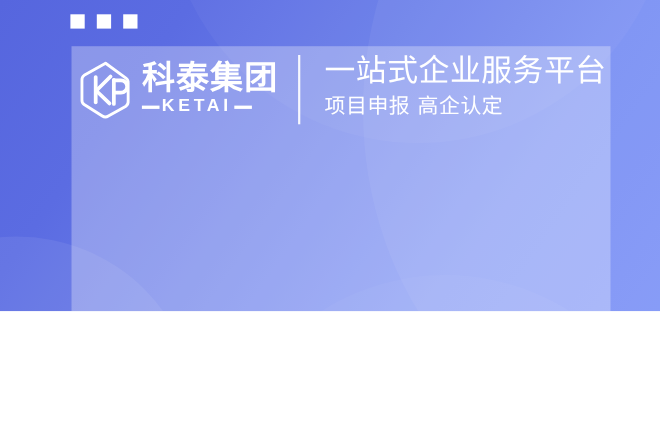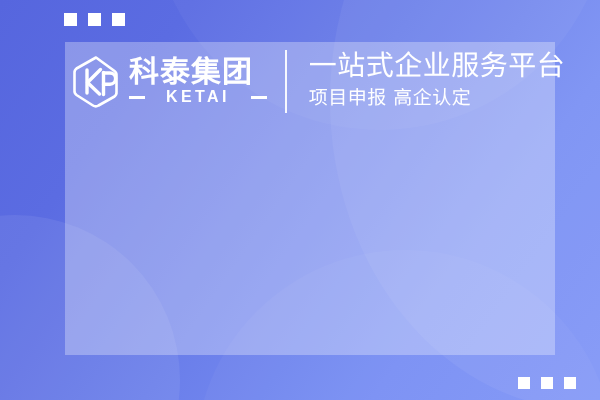--- a/index.html
+++ b/index.html
@@ -8,21 +8,21 @@
     background: #ffffff;
   }
   body {
     font-family: "Liberation Sans", "DejaVu Sans", sans-serif;
   }
 
   
   .banner {
     position: relative;
     width: 600px;
-    height: 400px;
+    height: 283px;
     overflow: hidden;
     background: linear-gradient(125deg,
                 #5666de 0%,
                 #5b6ce2 22%,
                 #6a7eea 48%,
                 #7a90f4 74%,
                 #8197f7 100%);
   }
 
   
@@ -123,21 +123,21 @@
     font-size: 30px;
     font-weight: bold;
     color: #ffffff;
     letter-spacing: 1px;
     line-height: 1.03;
     white-space: nowrap;
   }
   .wordmark-en-row {
     display: flex;
     align-items: center;
-    gap: 21px;
+    gap: 2px;
     margin-top: 2px;
   }
   .wordmark-rule {
     width: 16px;
     height: 3px;
     background: #ffffff;
     flex: none;
   }
   .wordmark-en {
     font-family: "Liberation Sans", sans-serif;

